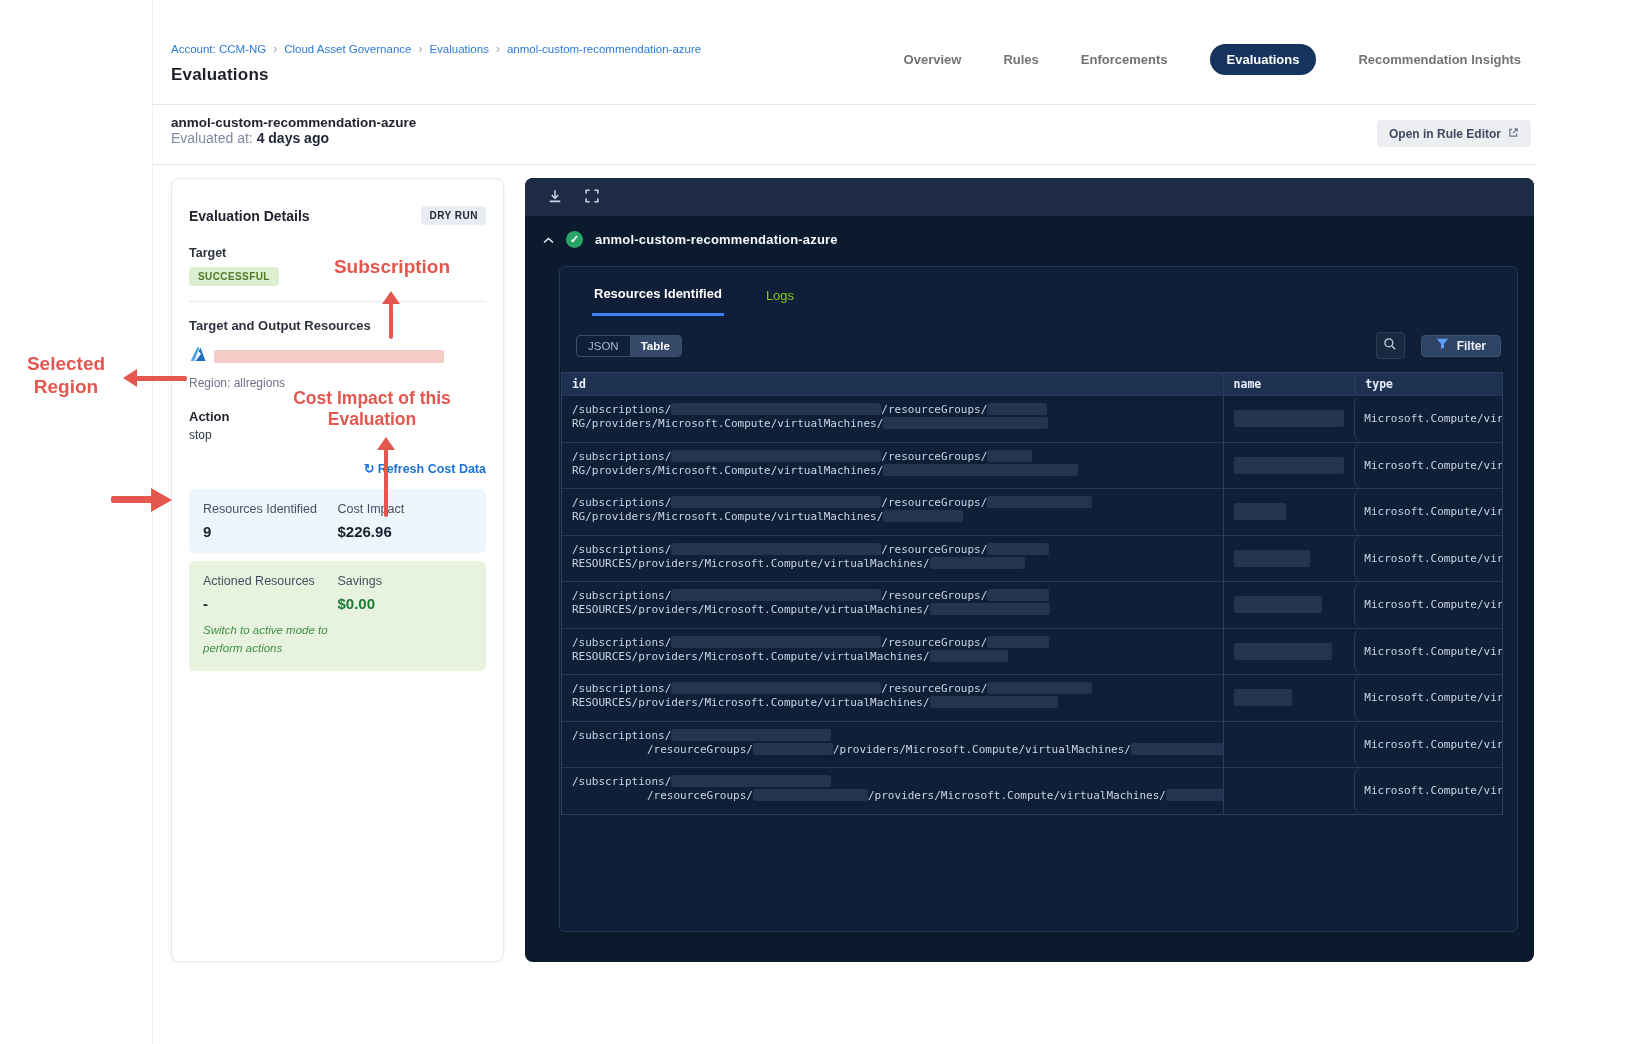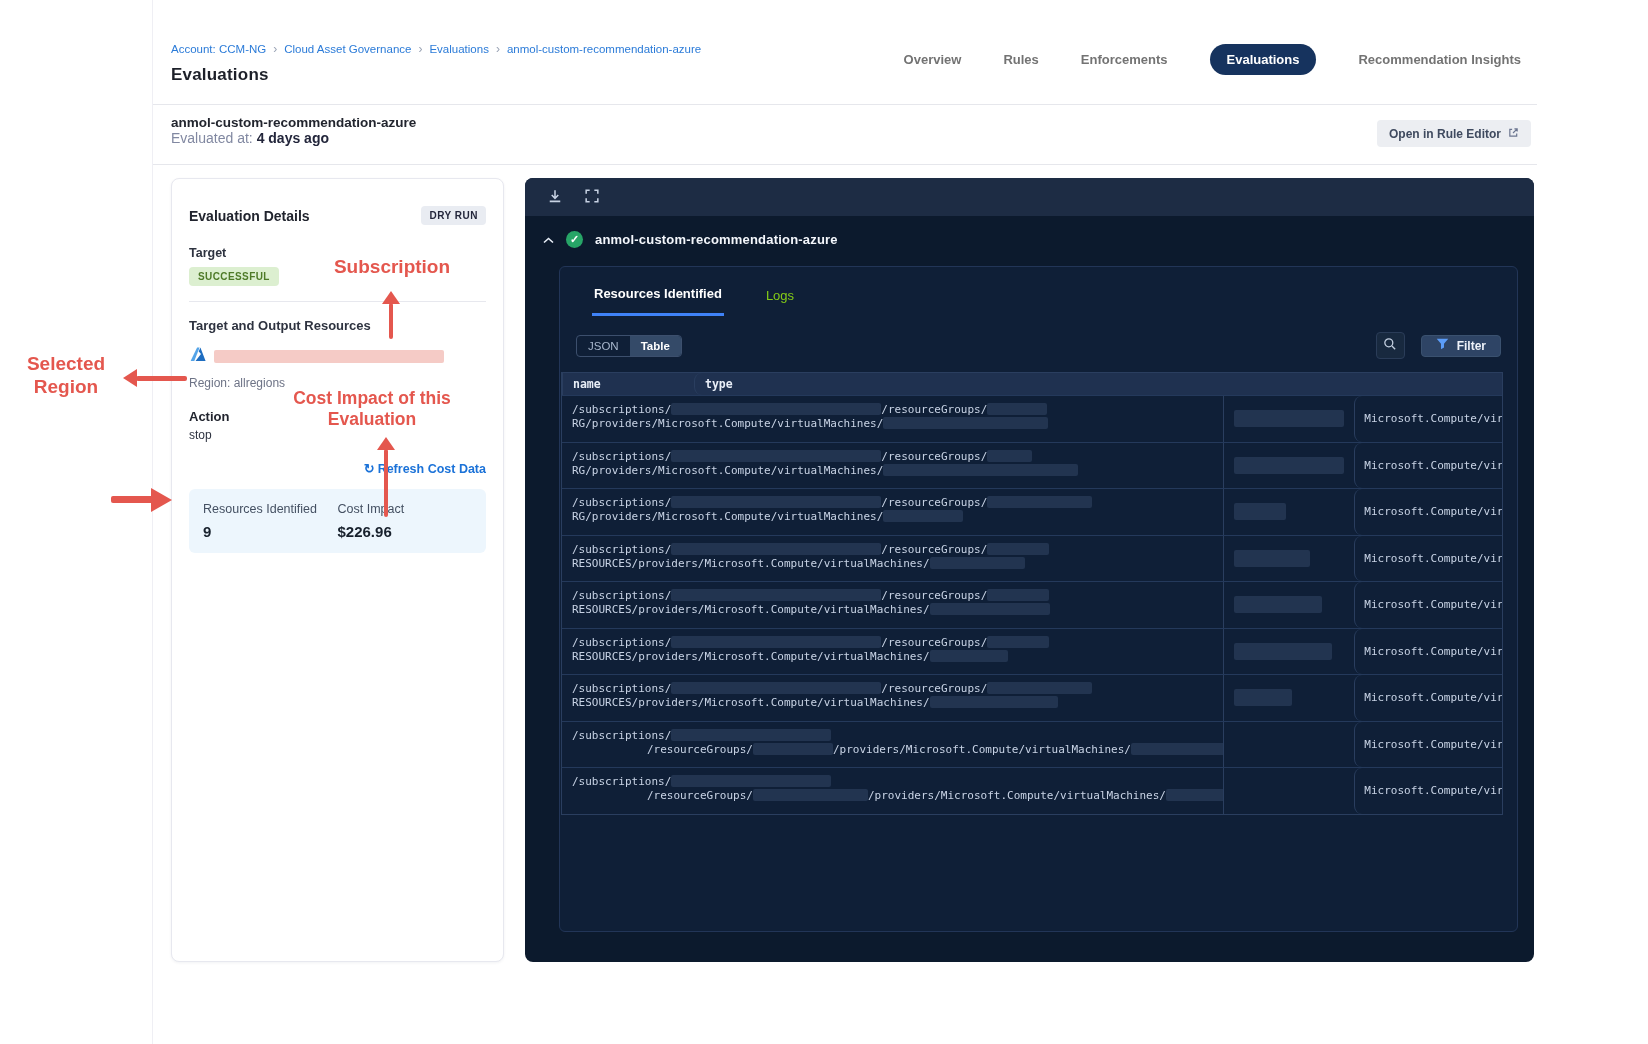--- a/index.html
+++ b/index.html
@@ -180,20 +180,33 @@
         <div class="statbox blue">
           <div class="stat">
             <div class="stat-lbl">Resources Identified</div>
             <div class="stat-val">9</div>
           </div>
           <div class="stat">
             <div class="stat-lbl">Cost Impact</div>
             <div class="stat-val">$226.96</div>
           </div>
         </div>
+        <div class="statbox green">
+          <div class="stat-cols">
+            <div class="stat">
+              <div class="stat-lbl">Actioned Resources</div>
+              <div class="stat-val">-</div>
+            </div>
+            <div class="stat">
+              <div class="stat-lbl">Savings</div>
+              <div class="stat-val green-val">$0.00</div>
+            </div>
+          </div>
+          <div class="switch-note">Switch to active mode to perform actions</div>
+        </div>
       </section>
 
       <section class="viewer-panel">
         <div class="panel-toolbar">
           <button class="tb-icon" title="Download">
             <span>
               <svg width="14" height="14" viewBox="0 0 12 12">
                   <path d="M6 1v6.2M3.2 5.2 6 8 8.8 5.2" fill="none" stroke="#c7d2e3" stroke-width="1.3"></path>
                   <path d="M1.5 10.6h9" stroke="#c7d2e3" stroke-width="1.3"></path>
                 </svg>
@@ -247,20 +260,21 @@
                     </svg>
                 </span>
                 <span>Filter</span>
               </button>
             </div>
           </div>
 
 
           <div class="rtable">
             <div class="thead">
+              <div class="th th-id">id</div>
               <div class="th th-name">name</div>
               <div class="th th-type">type</div>
             </div>
             <div>
                 <div class="trow">
                   <div class="tcell cell-id">
                     <div class="cell-line"><span>/subscriptions/</span><span class="redact" style="width: 210px;"></span><span>/resourceGroups/</span><span class="redact" style="width: 60px;"></span></div>
                     <div class="cell-line"><span>RG/providers/Microsoft.Compute/virtualMachines/</span><span class="redact" style="width: 165px;"></span></div>
                   </div>
                   <div class="tcell cell-name">

